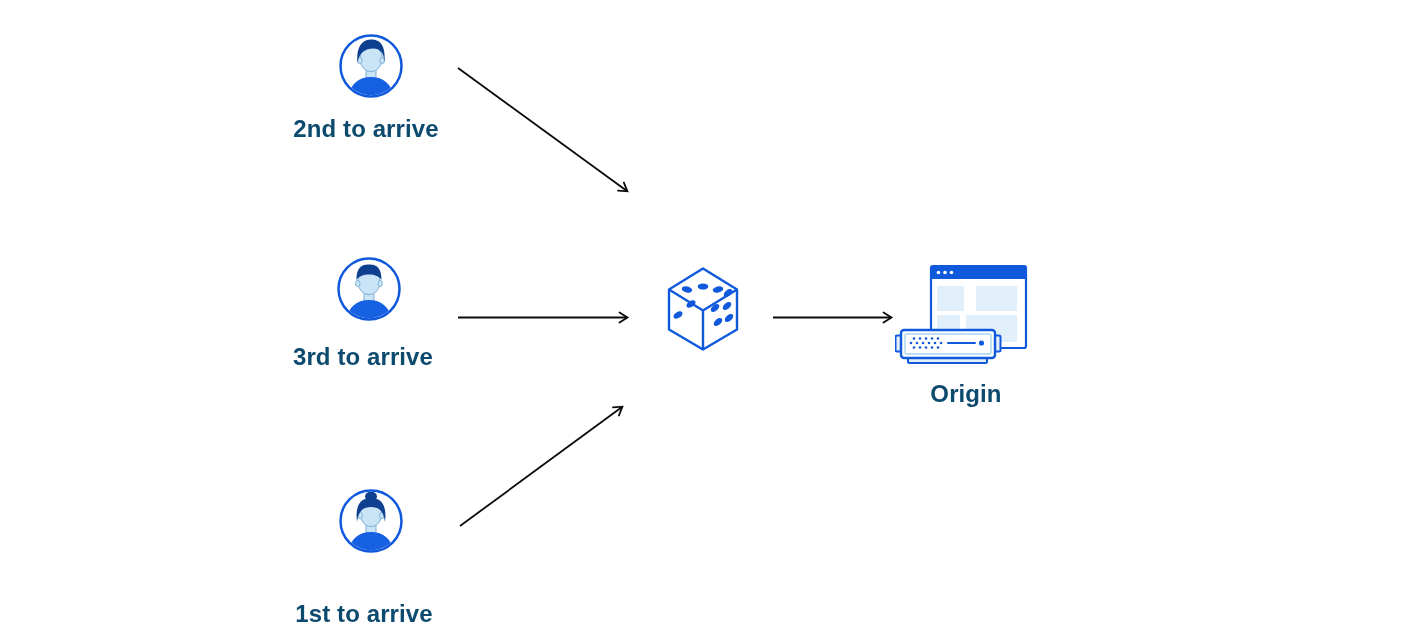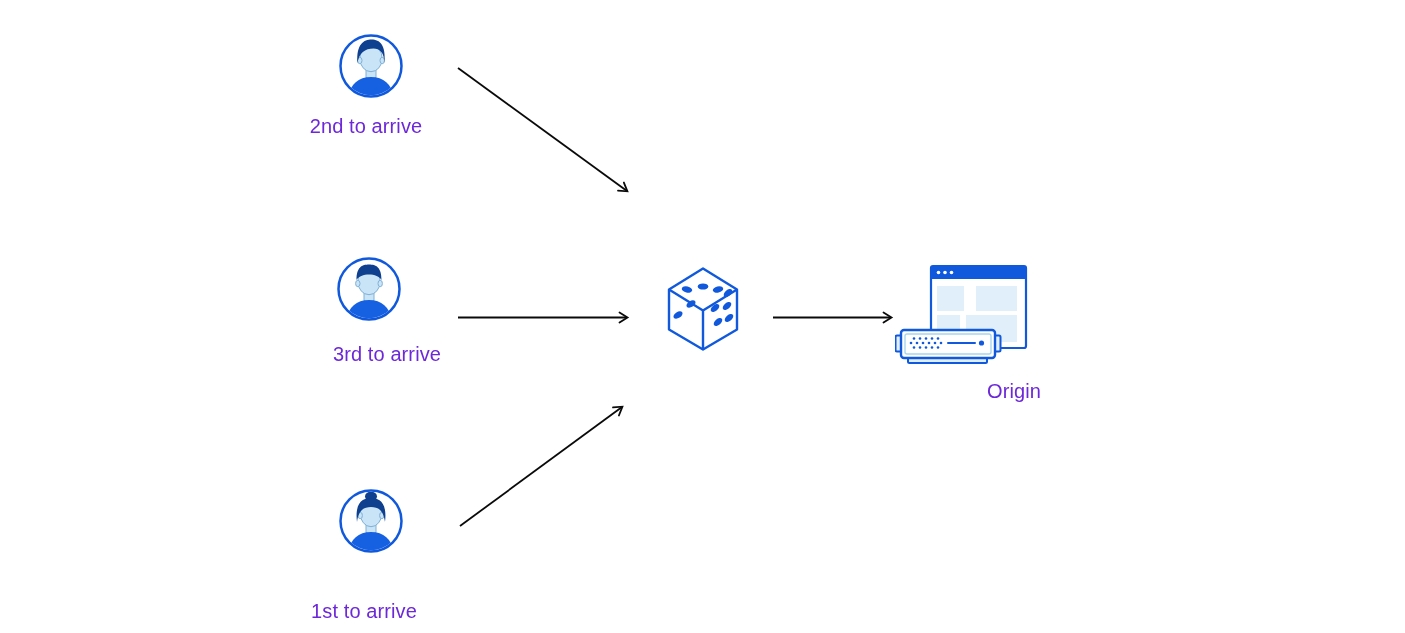--- a/index.html
+++ b/index.html
@@ -3,21 +3,21 @@
 <meta charset="utf-8">
 <style>
   html,body{margin:0;padding:0;background:#fff;}
   .canvas{
     position:relative;width:1405px;height:633px;background:#ffffff;
     font-family:"Liberation Sans",sans-serif;overflow:hidden;
   }
   .node{position:absolute;}
   .node-label{
     position:absolute;transform:translateX(-50%);
-    font-size:20px;color:#6d28d9;white-space:nowrap;letter-spacing:.1px;
+    font-size:24px;color:#0c4a6e;white-space:nowrap;letter-spacing:.1px;font-weight:bold;
   }
   .arrow-layer{position:absolute;left:0;top:0;}
   .arrow-line{stroke:#0a0a0a;stroke-width:1.8;fill:none;}
   
   .acc-st{stroke:#1159DC;}
   .acc-f{fill:#1159DC;}
   .light-f{fill:#E0EFF9;}
   .white-f{fill:#FFFFFF;}
   .face-f{fill:#C9E4F6;stroke:#7FB0D6;stroke-width:1;}
   .hair-f{fill:#0F3F8F;}
@@ -71,21 +71,21 @@
       <g clip-path="url(#clipB)">
         <rect x="28" y="30" width="10" height="16" rx="2" class="face-f"></rect>
         <path d="M33,44 C20,44 12,52 10,64 L56,64 C54,52 46,44 33,44 Z" class="shirt-f"></path>
         <ellipse cx="33" cy="25.5" rx="11.2" ry="13.2" class="face-f"></ellipse>
         <ellipse cx="21.8" cy="27.5" rx="2.2" ry="3.2" class="face-f"></ellipse>
         <ellipse cx="44.2" cy="27.5" rx="2.2" ry="3.2" class="face-f"></ellipse>
         <path d="M20.5,24 C20.5,11 26,8.5 33,8.5 C40,8.5 45.5,11 45.5,24 C42,16.5 24,16.5 20.5,24 Z" class="hair-f"></path>
       </g>
     </svg>
   </div>
-  <div class="node-label" style="left:387px;top:343px;">3rd to arrive</div>
+  <div class="node-label" style="left:363px;top:343px;">3rd to arrive</div>
 
   <div class="node" style="left:338px;top:488px;">
     <svg width="66" height="66" viewBox="0 0 66 66">
       <defs>
           <clipPath id="clipC">
             <circle cx="33" cy="33" r="29.3"></circle>
           </clipPath>
         </defs>
       <circle cx="33" cy="33" r="30.5" class="white-f acc-st" stroke-width="2.5"></circle>
       <g clip-path="url(#clipC)">
@@ -159,15 +159,15 @@
             <circle cx="25" cy="85.5" r="1.3"></circle>
             <circle cx="31" cy="85.5" r="1.3"></circle>
             <circle cx="37" cy="85.5" r="1.3"></circle>
             <circle cx="43" cy="85.5" r="1.3"></circle>
         </g>
         <line x1="53" y1="81" x2="80" y2="81" class="acc-st" stroke-width="2" stroke-linecap="round"></line>
         <circle cx="86.5" cy="81" r="2.6" class="acc-f"></circle>
       </g>
     </svg>
   </div>
-  <div class="node-label" style="left:1014px;top:380px;">Origin</div>
+  <div class="node-label" style="left:966px;top:380px;">Origin</div>
 
 </div>
 
 </body></html>

